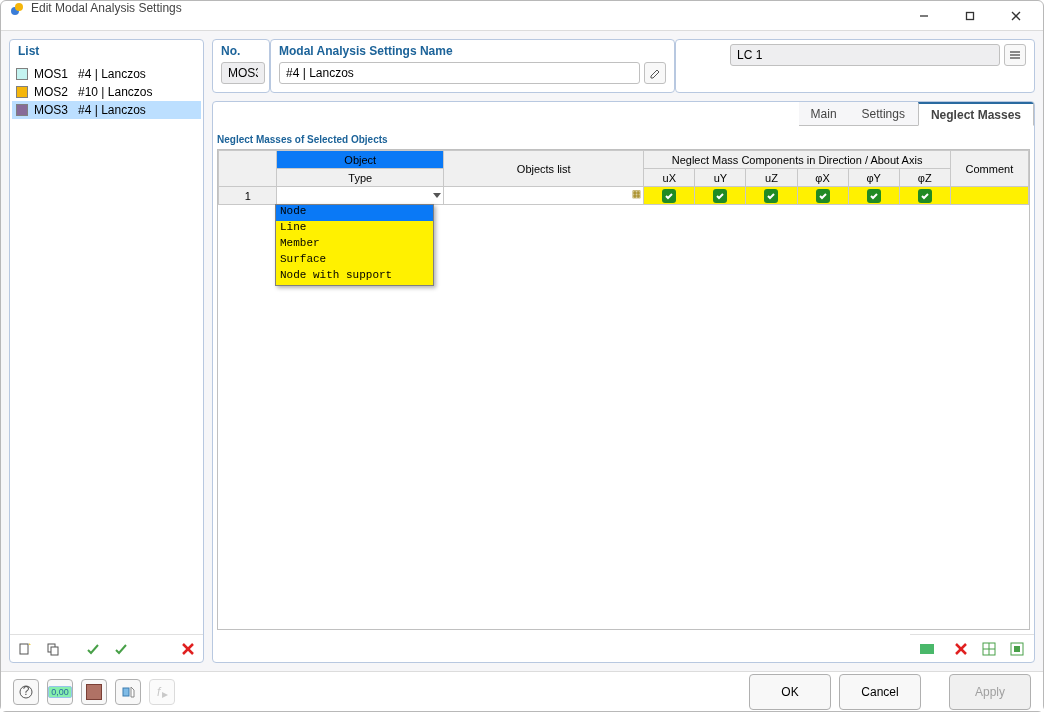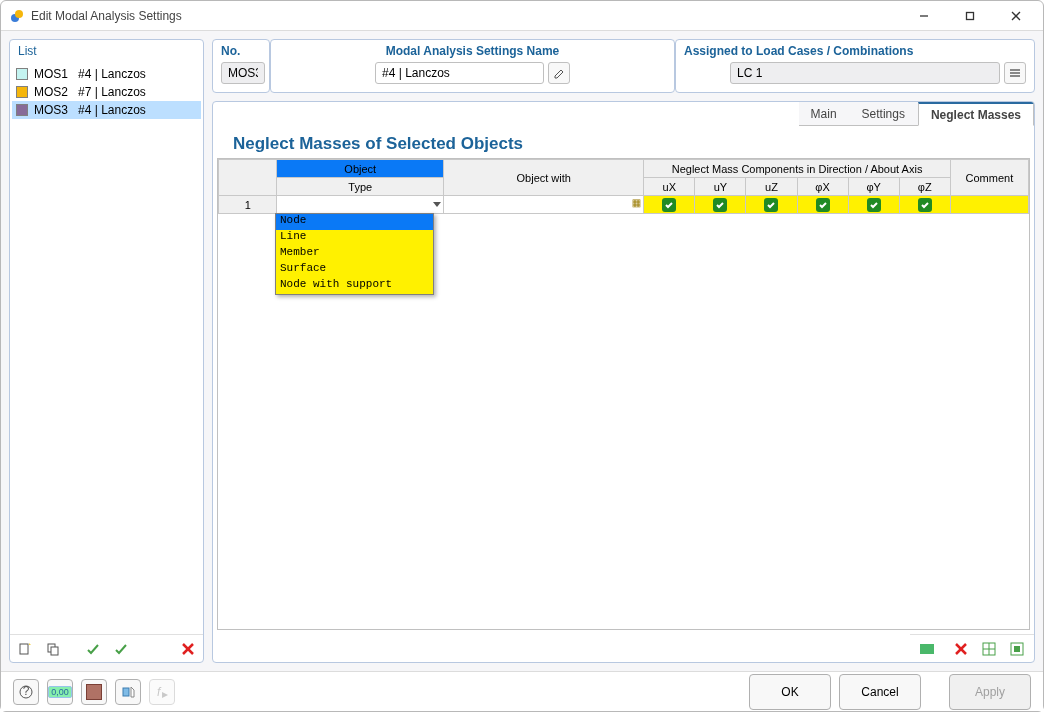--- a/index.html
+++ b/index.html
@@ -24,21 +24,21 @@
     display: flex;
     flex-direction: column;
     background: #fff;
     position: relative;
   }
 
   
   .titlebar {
     height: 30px;
     display: flex;
-    align-items: center;
+    align-items: flex-start;
     padding: 0 4px 0 8px;
     border-bottom: 1px solid #dcdcdc;
   }
   .titlebar-icon {
     width: 16px; height: 16px;
     margin-right: 6px;
   }
   .titlebar-title {
     flex: 1;
     font-size: 12px;
@@ -71,21 +71,21 @@
   .left-panel {
     width: 195px;
     display: flex;
     flex-direction: column;
     border: 1px solid #b8c8e0;
     border-radius: 4px;
     background: #fff;
   }
   .panel-header {
     padding: 4px 8px;
-    font-weight: normal;
+    font-weight: bold;
     color: #1c6399;
     font-size: 12px;
     border-bottom: 1px solid transparent;
   }
   .list-items {
     flex: 1;
     padding: 2px;
   }
   .list-row {
     height: 18px;
@@ -141,21 +141,21 @@
   .group-box {
     border: 1px solid #b8c8e0;
     border-radius: 4px;
     background: #fff;
     padding: 4px 8px 8px 8px;
     display: flex;
     flex-direction: column;
     gap: 4px;
   }
   .gb-no { width: 58px; }
-  .gb-name { flex: 1; align-items: center; }
+  .gb-name { flex: 1; }
   .gb-assigned { width: 360px; }
   .gb-header {
     font-weight: bold;
     color: #1c6399;
     font-size: 12px;
   }
   .gb-field-row {
     display: flex;
     align-items: center;
     gap: 4px;
@@ -216,22 +216,22 @@
   .tab-content {
     flex: 1;
     display: flex;
     flex-direction: column;
     padding: 8px 4px 4px 4px;
     overflow: hidden;
   }
   .section-label {
     font-weight: bold;
     color: #1c6399;
-    font-size: 17px;
-    margin: 0 0 4px 16px;
+    font-size: 10px;
+    margin: 0 0 4px 0;
   }
   .grid-area {
     flex: 1;
     border: 1px solid #c0c0c0;
     background: #fff;
     position: relative;
     overflow: hidden;
   }
 
   
@@ -396,21 +396,21 @@
       <div class="panel-header">List</div>
       <div class="list-items">
         <div class="list-row">
           <span class="color-swatch" style="background:#c4f4f1"></span>
           <span class="list-id">MOS1</span>
           <span>#4 | Lanczos</span>
         </div>
         <div class="list-row">
           <span class="color-swatch" style="background:#f5b60b"></span>
           <span class="list-id">MOS2</span>
-          <span>#7 | Lanczos</span>
+          <span>#10 | Lanczos</span>
         </div>
         <div class="list-row selected">
           <span class="color-swatch" style="background:#876b98"></span>
           <span class="list-id">MOS3</span>
           <span>#4 | Lanczos</span>
         </div>
       </div>
       <div class="left-toolbar">
         <div class="tool-btn">
           <svg width="14" height="14" viewBox="0 0 14 14">
@@ -459,21 +459,20 @@
           <div class="gb-field-row">
             <input class="in-text" style="flex: 1 1 0%;" value="#4 | Lanczos">
             <div class="icon-btn-sm">
               <svg width="12" height="12" viewBox="0 0 12 12">
                   <path d="M2 9 L8 3 L10 5 L4 11 L2 11 Z" fill="none" stroke="#555"></path>
                 </svg>
             </div>
           </div>
         </div>
         <div class="group-box gb-assigned">
-          <div class="gb-header">Assigned to Load Cases / Combinations</div>
           <div class="gb-field-row">
             <input class="in-text readonly" style="flex: 1 1 0%; margin-left: 46px;" readonly="" value="LC 1">
             <div class="icon-btn-sm">
               <svg width="12" height="12" viewBox="0 0 12 12">
                   <rect x="1" y="2" width="10" height="2" fill="#888"></rect>
                   <rect x="1" y="5" width="10" height="2" fill="#888"></rect>
                   <rect x="1" y="8" width="10" height="2" fill="#888"></rect>
                 </svg>
             </div>
           </div>
@@ -501,21 +500,21 @@
                   <col class="chk-col">
                 <col class="chk-col">
                   <col class="chk-col">
                   <col class="chk-col">
                 <col class="comment-col">
               </colgroup>
               <thead>
                 <tr>
                   <th rowspan="2"></th>
                   <th class="blue-sel">Object</th>
-                  <th rowspan="2">Object with</th>
+                  <th rowspan="2">Objects list</th>
                   <th colspan="6">Neglect Mass Components in Direction / About Axis</th>
                   <th rowspan="2">Comment</th>
                 </tr>
                 <tr>
                   <th>Type</th>
                   <th>uX</th>
                   <th>uY</th>
                   <th>uZ</th>
                   <th>φX</th>
                   <th>φY</th>

